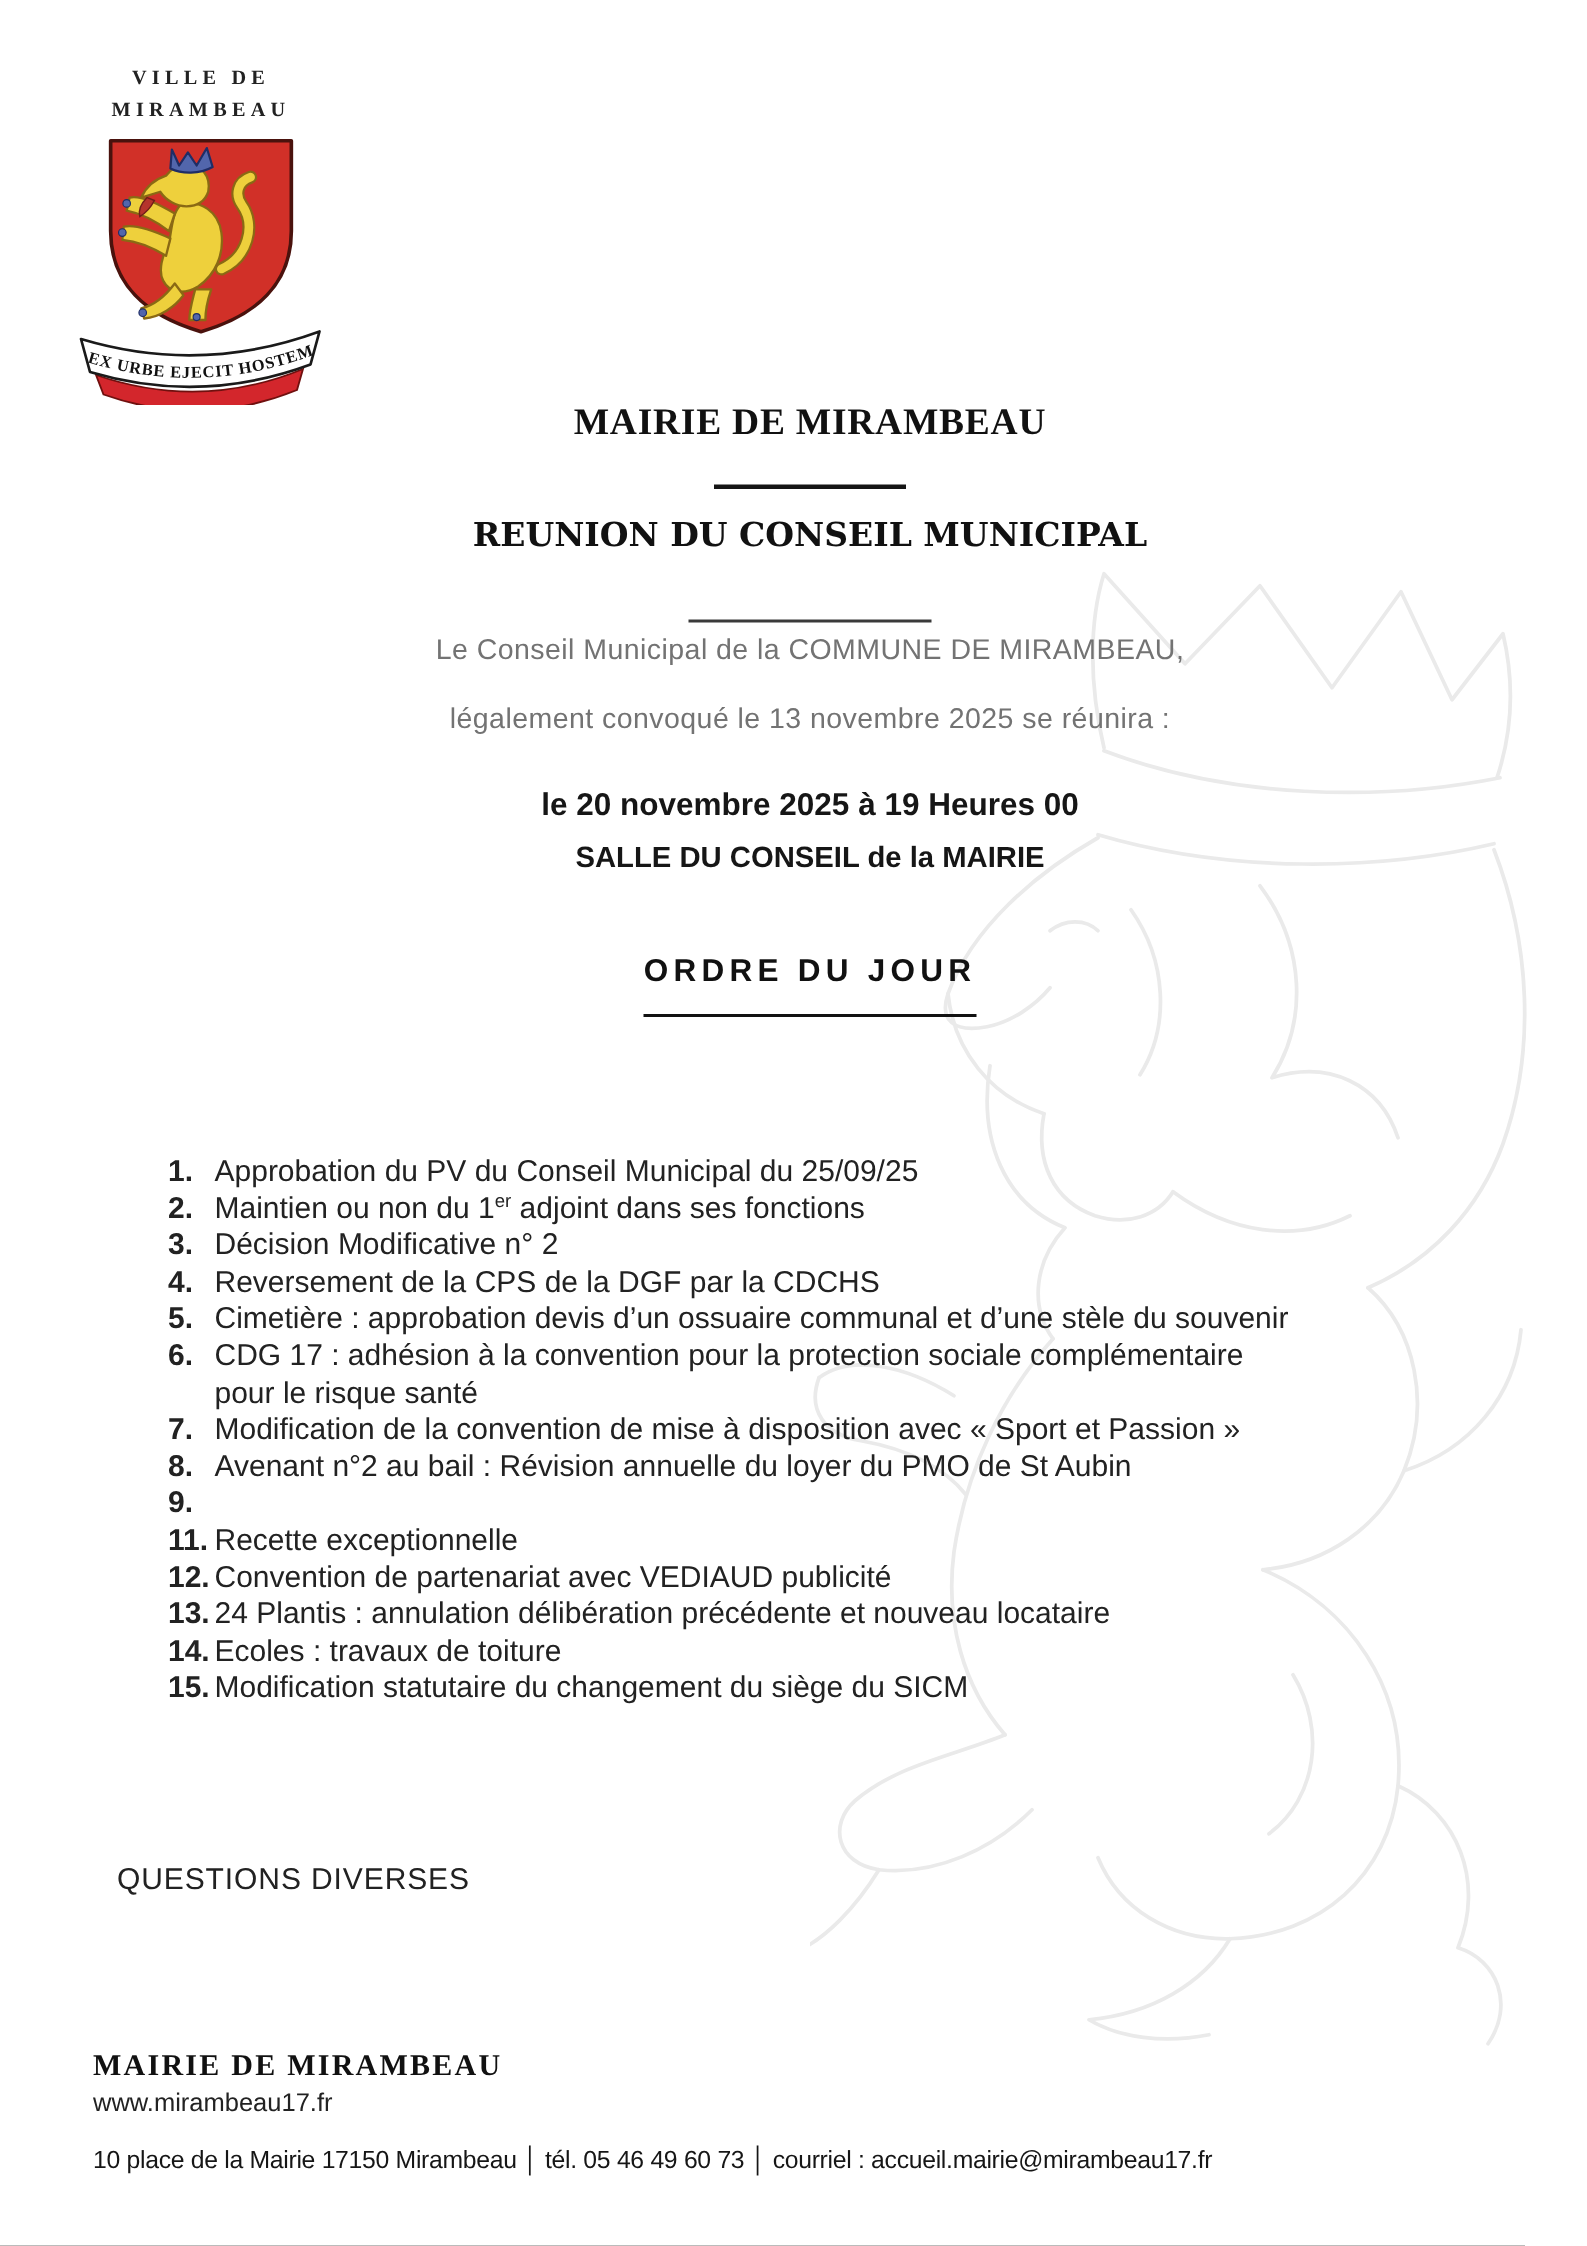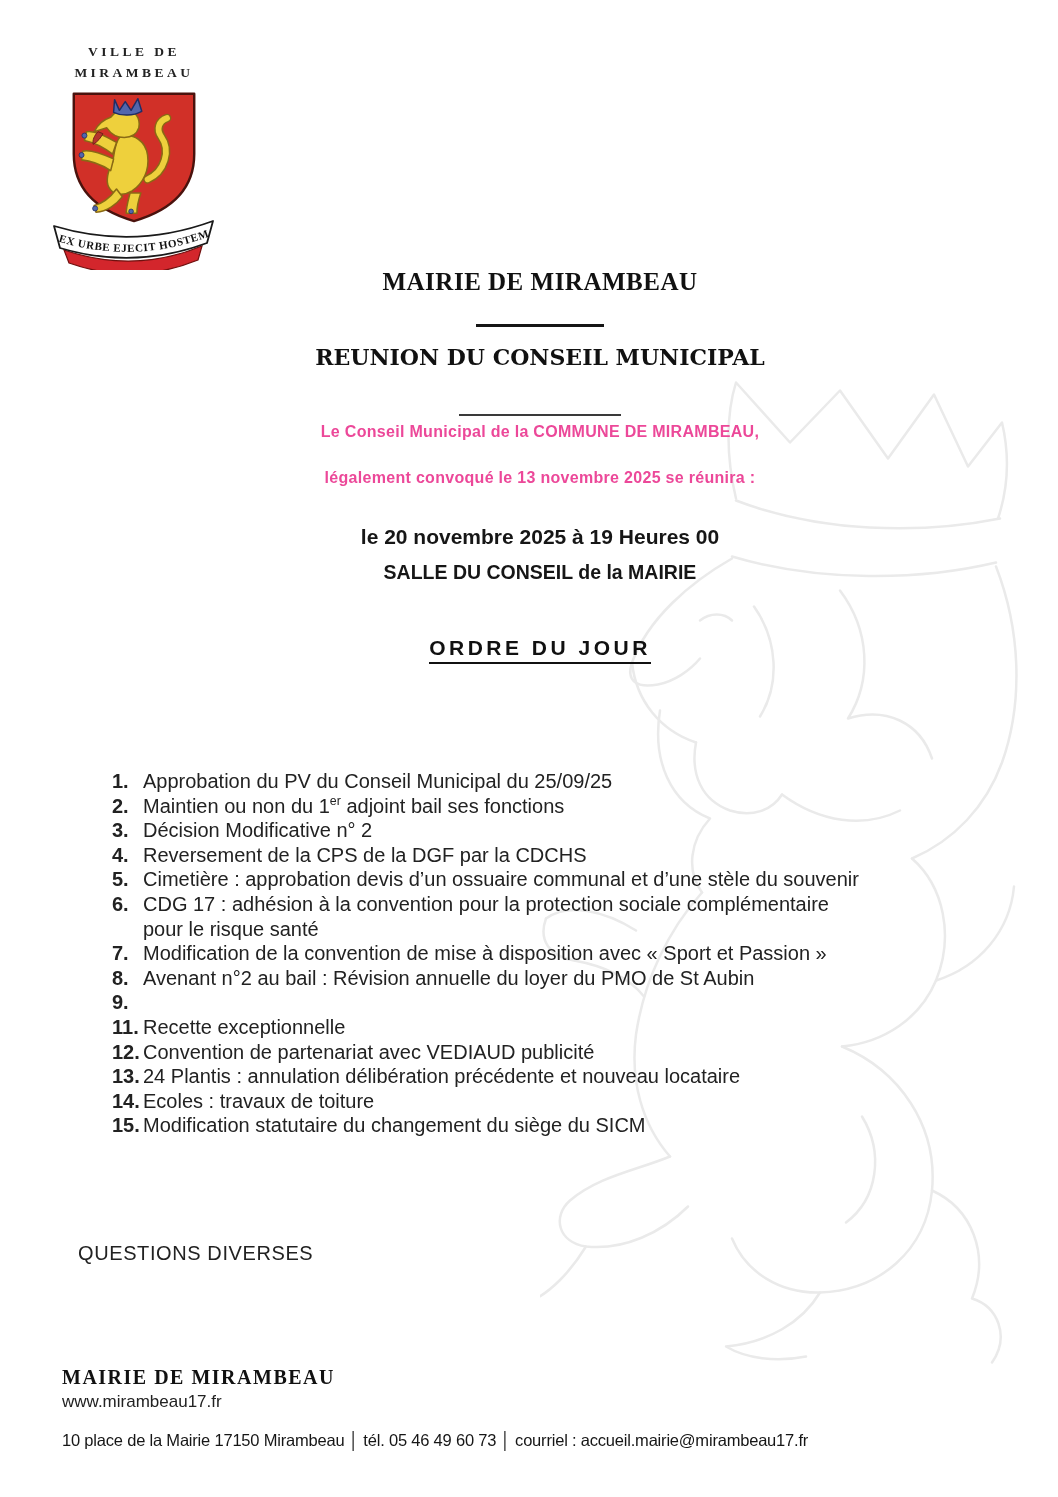--- a/index.html
+++ b/index.html
@@ -15,25 +15,25 @@
   .logo-city{font-family:"Liberation Serif",serif;font-weight:bold;font-size:13.5px;
              letter-spacing:3.5px;line-height:21px;color:#222;}
   .shield-svg{display:block;margin:5px auto 0 auto;width:136px;height:136px;}
   .banner-svg{display:block;margin:-12px auto 0 auto;width:172px;height:58px;}
   
   .cblock{position:absolute;left:22px;width:1036px;text-align:center;z-index:1;}
   .title1{font-family:"Liberation Serif",serif;font-weight:bold;font-size:25px;letter-spacing:.5px;color:#111;}
   .title2{font-family:"DejaVu Serif",serif;font-weight:bold;font-size:22px;color:#111;}
   .hr1{display:inline-block;width:128px;height:3px;background:#151515;}
   .hr2{display:inline-block;width:162px;height:2px;background:#3a3a3a;}
-  .intro{font-size:16px;letter-spacing:.3px;color:#ec4899;font-weight:bold;}
+  .intro{font-size:19px;letter-spacing:.3px;color:#737373;}
   .dateline{font-size:21px;font-weight:bold;color:#161616;}
   .placeline{font-size:19.5px;font-weight:bold;color:#161616;}
   .ordre{display:inline-block;font-weight:bold;font-size:21px;letter-spacing:3.5px;
-         border-bottom:2.5px solid #111;padding-bottom:2px;color:#111;}
+         border-bottom:2.5px solid #111;padding-bottom:16px;color:#111;}
   
   .agenda{position:absolute;left:112px;top:769px;width:880px;z-index:1;}
   .agenda-item{display:flex;font-size:20px;line-height:24.6px;color:#222;}
   .agenda-item .num{min-width:31px;font-weight:bold;flex-shrink:0;}
   .agenda-item .txt{white-space:pre-line;}
   .agenda-item sup{font-size:0.62em;vertical-align:super;line-height:0;}
   
   .questions{position:absolute;left:78px;top:1242px;font-size:20px;letter-spacing:.6px;color:#222;z-index:1;}
   .footer-name{position:absolute;left:62px;top:1366px;font-family:"Liberation Serif",serif;
                font-weight:bold;font-size:20px;letter-spacing:1.5px;color:#111;z-index:1;}
@@ -154,21 +154,21 @@
     <span class="ordre">ORDRE DU JOUR</span>
   </div>
 
   <div class="agenda">
     <div class="agenda-item">
         <span class="num">1.</span>
         <span class="txt"><span>Approbation du PV du Conseil Municipal du 25/09/25</span><sup></sup><span></span></span>
       </div>
     <div class="agenda-item">
         <span class="num">2.</span>
-        <span class="txt"><span>Maintien ou non du 1</span><sup>er</sup><span> adjoint bail ses fonctions</span></span>
+        <span class="txt"><span>Maintien ou non du 1</span><sup>er</sup><span> adjoint dans ses fonctions</span></span>
       </div>
     <div class="agenda-item">
         <span class="num">3.</span>
         <span class="txt"><span>Décision Modificative n° 2</span><sup></sup><span></span></span>
       </div>
     <div class="agenda-item">
         <span class="num">4.</span>
         <span class="txt"><span>Reversement de la CPS de la DGF par la CDCHS</span><sup></sup><span></span></span>
       </div>
     <div class="agenda-item">

